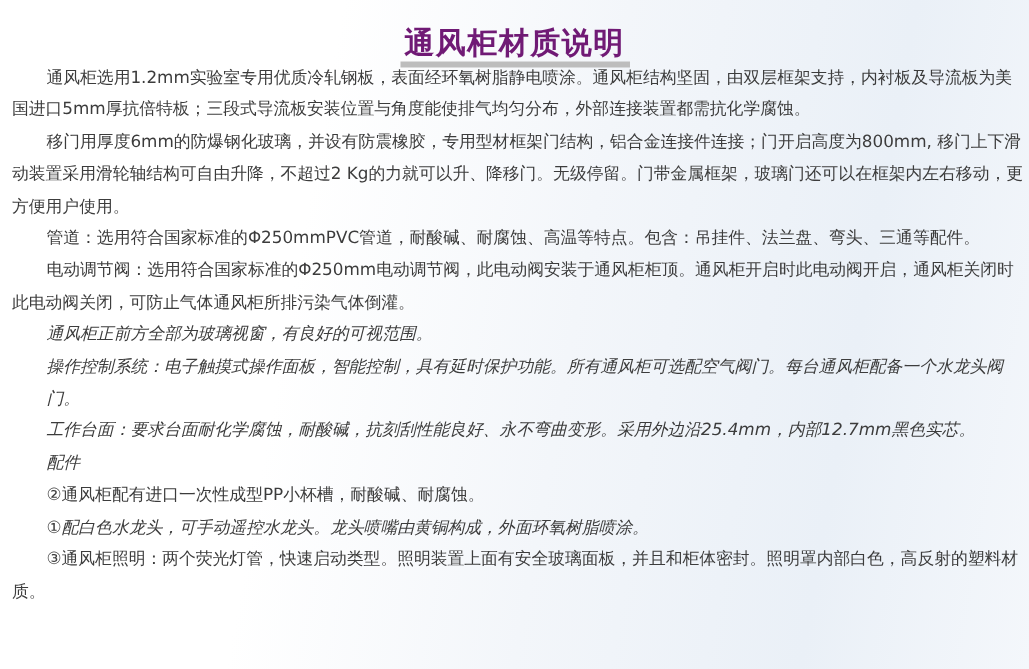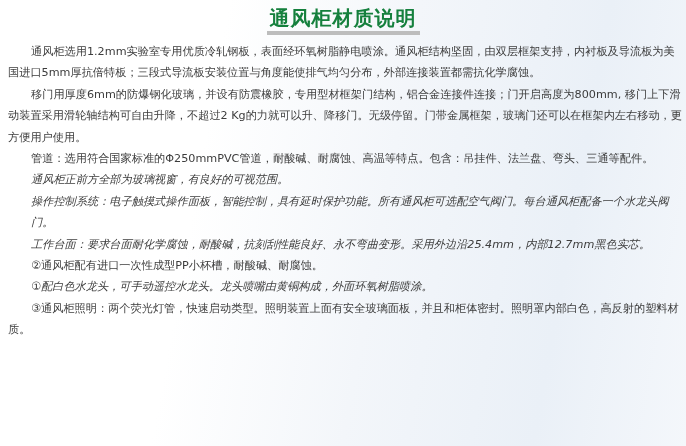--- a/index.html
+++ b/index.html
@@ -13,24 +13,24 @@
     .title-wrap {
       position: absolute;
       top: 0;
       left: 0;
       width: 686px;
       height: 36px;
       text-align: center;
     }
     .title {
       display: inline-block;
-      margin-top: 7px;
+      margin-top: 17px;
       font-size: 20px;
       font-weight: bold;
-      color: #15803d;
+      color: #701a75;
       letter-spacing: 1px;
       line-height: 22px;
       padding: 0 3px 2px 3px;
       border-bottom: 4px solid #bdbdbd;
     }
     .content {
       position: absolute;
       top: 41px;
       left: 8px;
       width: 676px;
@@ -46,19 +46,21 @@
 <body>
 
 <div class="title-wrap">
   <span class="title">通风柜材质说明</span>
 </div>
 
 <div class="content">
   <p class="para indent">通风柜选用1.2mm实验室专用优质冷轧钢板，表面经环氧树脂静电喷涂。通风柜结构坚固，由双层框架支持，内衬板及导流板为美国进口5mm厚抗倍特板；三段式导流板安装位置与角度能使排气均匀分布，外部连接装置都需抗化学腐蚀。</p>
   <p class="para indent">移门用厚度6mm的防爆钢化玻璃，并设有防震橡胶，专用型材框架门结构，铝合金连接件连接；门开启高度为800mm, 移门上下滑动装置采用滑轮轴结构可自由升降，不超过2 Kg的力就可以升、降移门。无级停留。门带金属框架，玻璃门还可以在框架内左右移动，更方便用户使用。</p>
   <p class="para indent">管道：选用符合国家标准的Φ250mmPVC管道，耐酸碱、耐腐蚀、高温等特点。包含：吊挂件、法兰盘、弯头、三通等配件。</p>
+  <p class="para indent">电动调节阀：选用符合国家标准的Φ250mm电动调节阀，此电动阀安装于通风柜柜顶。通风柜开启时此电动阀开启，通风柜关闭时此电动阀关闭，可防止气体通风柜所排污染气体倒灌。</p>
   <p class="para sub">通风柜正前方全部为玻璃视窗，有良好的可视范围。</p>
   <p class="para sub">操作控制系统：电子触摸式操作面板，智能控制，具有延时保护功能。所有通风柜可选配空气阀门。每台通风柜配备一个水龙头阀门。</p>
   <p class="para sub">工作台面：要求台面耐化学腐蚀，耐酸碱，抗刻刮性能良好、永不弯曲变形。采用外边沿25.4mm，内部12.7mm黑色实芯。</p>
+  <p class="para sub">配件</p>
   <p class="para indent">②通风柜配有进口一次性成型PP小杯槽，耐酸碱、耐腐蚀。</p>
   <p class="para sub">①配白色水龙头，可手动遥控水龙头。龙头喷嘴由黄铜构成，外面环氧树脂喷涂。</p>
   <p class="para indent">③通风柜照明：两个荧光灯管，快速启动类型。照明装置上面有安全玻璃面板，并且和柜体密封。照明罩内部白色，高反射的塑料材质。</p>
 </div>
 
 </body></html>

